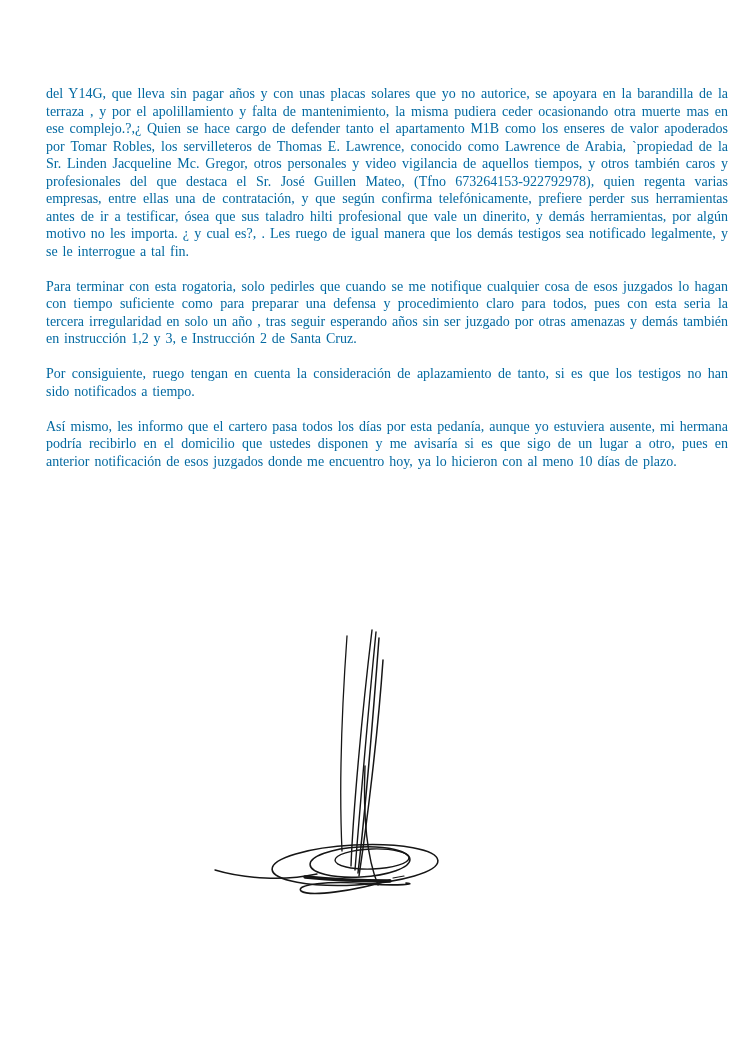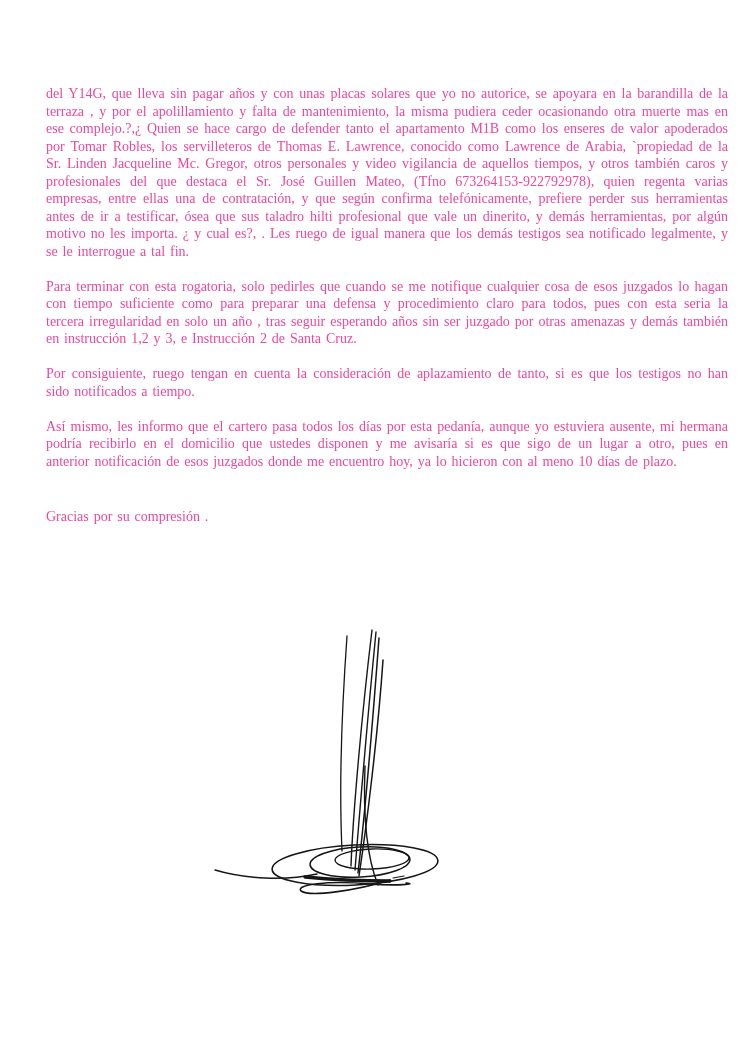--- a/index.html
+++ b/index.html
@@ -8,21 +8,21 @@
     background: #e8e8e8;
   }
   .page {
     position: relative;
     width: 744px;
     height: 1053px;
     margin: 0 auto;
     background: #ffffff;
     overflow: hidden;
     font-family: "Liberation Serif", "DejaVu Serif", serif;
-    color: #ec4899;
+    color: #0369a1;
   }
   .text-block {
     position: absolute;
     left: 46px;
     top: 85px;
     width: 682px;
     font-size: 14px;
     line-height: 17.5px;
     text-align: justify;
     word-spacing: 0.10em;
@@ -55,21 +55,20 @@
 </head>
 <body>
 
 <div class="page">
 
   <div class="text-block">
     <p>del Y14G, que lleva sin pagar años y con unas placas solares que yo no autorice, se apoyara en la barandilla de la terraza , y por el apolillamiento y falta de mantenimiento, la misma pudiera ceder ocasionando otra muerte mas en ese complejo.?,¿ Quien se hace cargo de defender tanto el apartamento M1B como los enseres de valor apoderados por Tomar Robles, los servilleteros de Thomas E. Lawrence, conocido como Lawrence de Arabia, `propiedad de la Sr. Linden Jacqueline Mc. Gregor, otros personales y video vigilancia de aquellos tiempos, y otros también caros y profesionales del que destaca el Sr. José Guillen Mateo, (Tfno 673264153-922792978), quien regenta varias empresas, entre ellas una de contratación, y que según confirma telefónicamente, prefiere perder sus herramientas antes de ir a testificar, ósea que sus taladro hilti profesional que vale un dinerito, y demás herramientas, por algún motivo no les importa. ¿ y cual es?, . Les ruego de igual manera que los demás testigos sea notificado legalmente, y se le interrogue a tal fin.</p>
     <p>Para terminar con esta rogatoria, solo pedirles que cuando se me notifique cualquier cosa de esos juzgados lo hagan con tiempo suficiente como para preparar una defensa y procedimiento claro para todos, pues con esta seria la tercera irregularidad en solo un año , tras seguir esperando años sin ser juzgado por otras amenazas y demás también en instrucción 1,2 y 3, e Instrucción 2 de Santa Cruz.</p>
     <p>Por consiguiente, ruego tengan en cuenta la consideración de aplazamiento de tanto, si es que los testigos no han sido notificados a tiempo.</p>
     <p>Así mismo, les informo que el cartero pasa todos los días por esta pedanía, aunque yo estuviera ausente, mi hermana podría recibirlo en el domicilio que ustedes disponen y me  avisaría si es que sigo de un lugar a otro, pues en anterior notificación de esos juzgados donde me encuentro hoy, ya lo hicieron con al meno 10 días de plazo.</p>
-    <p class="closing">Gracias por su compresión .</p>
   </div>
 
   <div class="signature-wrap">
     <svg viewBox="0 0 245 290" xmlns="http://www.w3.org/2000/svg">
 
       <path class="sig-stroke" stroke-width="1.3" d="M 142,18 C 137,88 134,168 137,233"></path>
       <path class="sig-stroke" stroke-width="1.4" d="M 167,12 C 157,95 148,195 146,248"></path>
       <path class="sig-stroke" stroke-width="1.4" d="M 171,14 C 163,95 155,190 150,252"></path>
       <path class="sig-stroke" stroke-width="1.5" d="M 174,20 C 168,100 160,195 153,255"></path>
       <path class="sig-stroke" stroke-width="1.5" d="M 178,42 C 173,115 162,205 154,258"></path>

